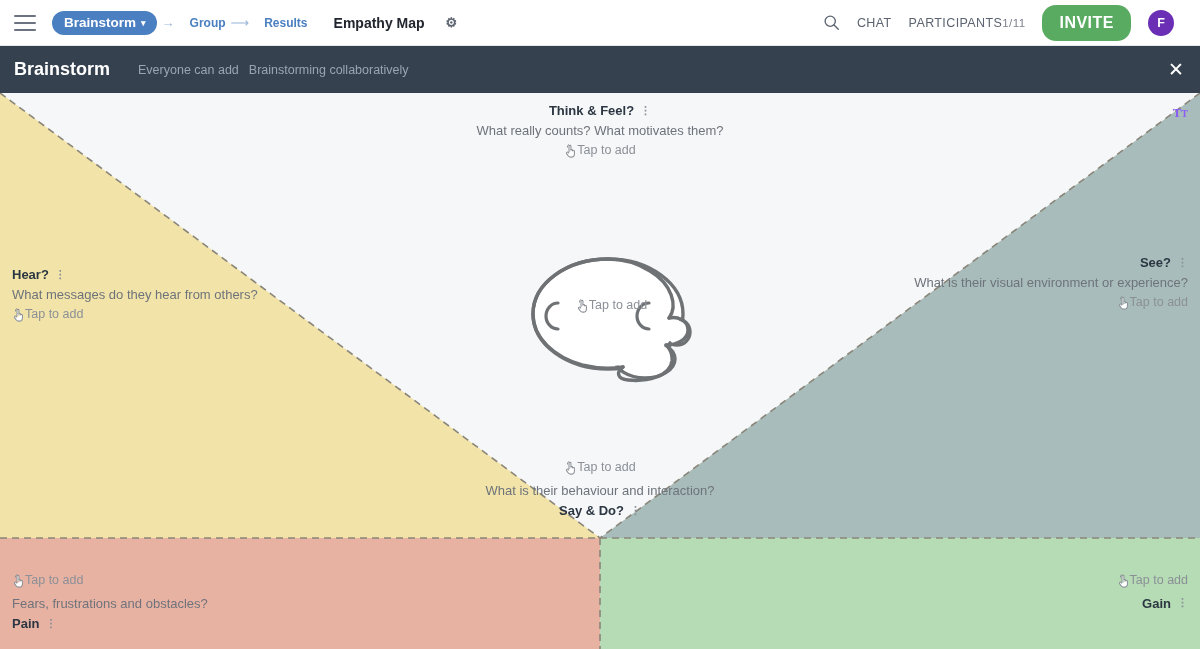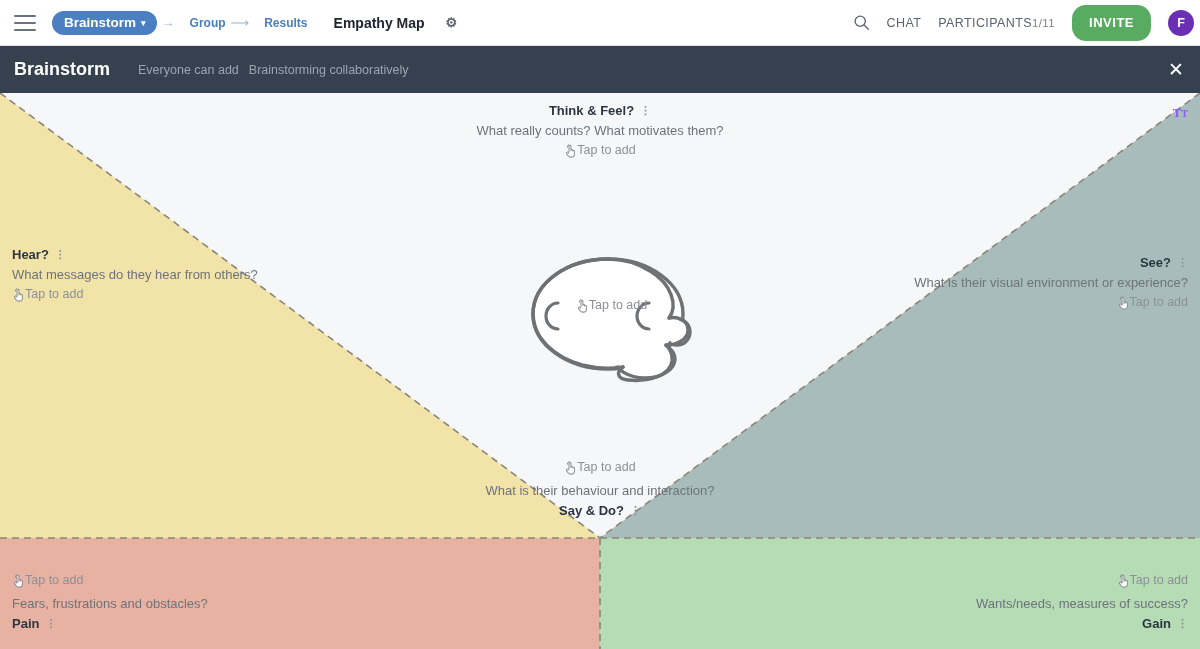--- a/index.html
+++ b/index.html
@@ -46,31 +46,31 @@
   #maptitle {
     margin-left: 26px;
     font-size: 14px; font-weight: bold; color: #21262e;
     display: flex; align-items: center; gap: 21px;
     white-space: nowrap;
   }
   #maptitle .gear { color: #5b6470; font-size: 13px; cursor: pointer; }
 
   #topright {
     margin-left: auto; display: flex; align-items: center; gap: 17px;
-    padding-right: 6px;
+    padding-right: 26px;
   }
   .tr-text {
     font-size: 12.5px; color: #5b6470; letter-spacing: .4px;
     cursor: pointer; white-space: nowrap;
   }
   .tr-text .count { font-size: 11.5px; color: #7b838e; }
   #invite {
     background: #5aab62; color: #fff; border: none; border-radius: 14px;
     height: 36px; padding: 0 17px;
-    font-size: 13px; font-weight: bold; letter-spacing: .5px;
+    font-size: 16px; font-weight: bold; letter-spacing: .5px;
     font-family: inherit; cursor: pointer;
   }
   #avatar {
     width: 26px; height: 26px; border-radius: 50%;
     background: #6b2fb5; color: #fff;
     display: flex; align-items: center; justify-content: center;
     font-size: 12.5px; font-weight: bold; cursor: pointer;
   }
   #searchicon { cursor: pointer; display: flex; align-items: center; }
 
@@ -239,21 +239,21 @@
       <svg width="13" height="14" viewBox="0 0 14 16" fill="none">
         <path d="M5.3 9.2V2.6a1.1 1.1 0 0 1 2.2 0v4.6" stroke="#8b9097" stroke-width="1.2" fill="#fff"></path>
         <path d="M7.5 7.4c0-.6.4-1 1-1s1 .4 1 1v1.2" stroke="#8b9097" stroke-width="1.2" fill="#fff"></path>
         <path d="M9.5 8.4c0-.6.4-1 1-1s1 .4 1 1V11c0 2.2-1.4 4-3.6 4H7c-1.5 0-2.3-.7-3-1.8L2.6 11c-.4-.6-.2-1.3.4-1.6.5-.3 1.1-.2 1.5.3l.8 1" stroke="#8b9097" stroke-width="1.2" fill="#fff"></path>
         <path d="M3.4 3.6a2.6 2.6 0 0 1 1.5-2.9" stroke="#8b9097" stroke-width="1.1" stroke-linecap="round"></path>
       </svg>
       <span>Tap to add</span>
     </span></div>
   </div>
 
-  <div class="quad-text t-left" style="left:12px; top:152px; width:420px;">
+  <div class="quad-text t-left" style="left:12px; top:172px; width:420px;">
     <div>
       <span class="quad-title">
         <span>Hear?</span>
         <span class="dots">⋮</span>
       </span>
     </div>
     <div>What messages do they hear from others?</div>
     <div><span class="tap">
       <svg width="13" height="14" viewBox="0 0 14 16" fill="none">
         <path d="M5.3 9.2V2.6a1.1 1.1 0 0 1 2.2 0v4.6" stroke="#8b9097" stroke-width="1.2" fill="#fff"></path>
@@ -325,21 +325,20 @@
   <div class="quad-text t-right" style="right:12px; top:478px; width:460px;">
     <div><span class="tap">
       <svg width="13" height="14" viewBox="0 0 14 16" fill="none">
         <path d="M5.3 9.2V2.6a1.1 1.1 0 0 1 2.2 0v4.6" stroke="#8b9097" stroke-width="1.2" fill="#fff"></path>
         <path d="M7.5 7.4c0-.6.4-1 1-1s1 .4 1 1v1.2" stroke="#8b9097" stroke-width="1.2" fill="#fff"></path>
         <path d="M9.5 8.4c0-.6.4-1 1-1s1 .4 1 1V11c0 2.2-1.4 4-3.6 4H7c-1.5 0-2.3-.7-3-1.8L2.6 11c-.4-.6-.2-1.3.4-1.6.5-.3 1.1-.2 1.5.3l.8 1" stroke="#8b9097" stroke-width="1.2" fill="#fff"></path>
         <path d="M3.4 3.6a2.6 2.6 0 0 1 1.5-2.9" stroke="#8b9097" stroke-width="1.1" stroke-linecap="round"></path>
       </svg>
       <span>Tap to add</span>
     </span></div>
-    <div>Wants/needs, measures of success?</div>
     <div>
       <span class="quad-title">
         <span>Gain</span>
         <span class="dots">⋮</span>
       </span>
     </div>
   </div>
 
   <div id="headwrap">
     <svg width="185" height="130" viewBox="0 0 185 130" fill="none">

